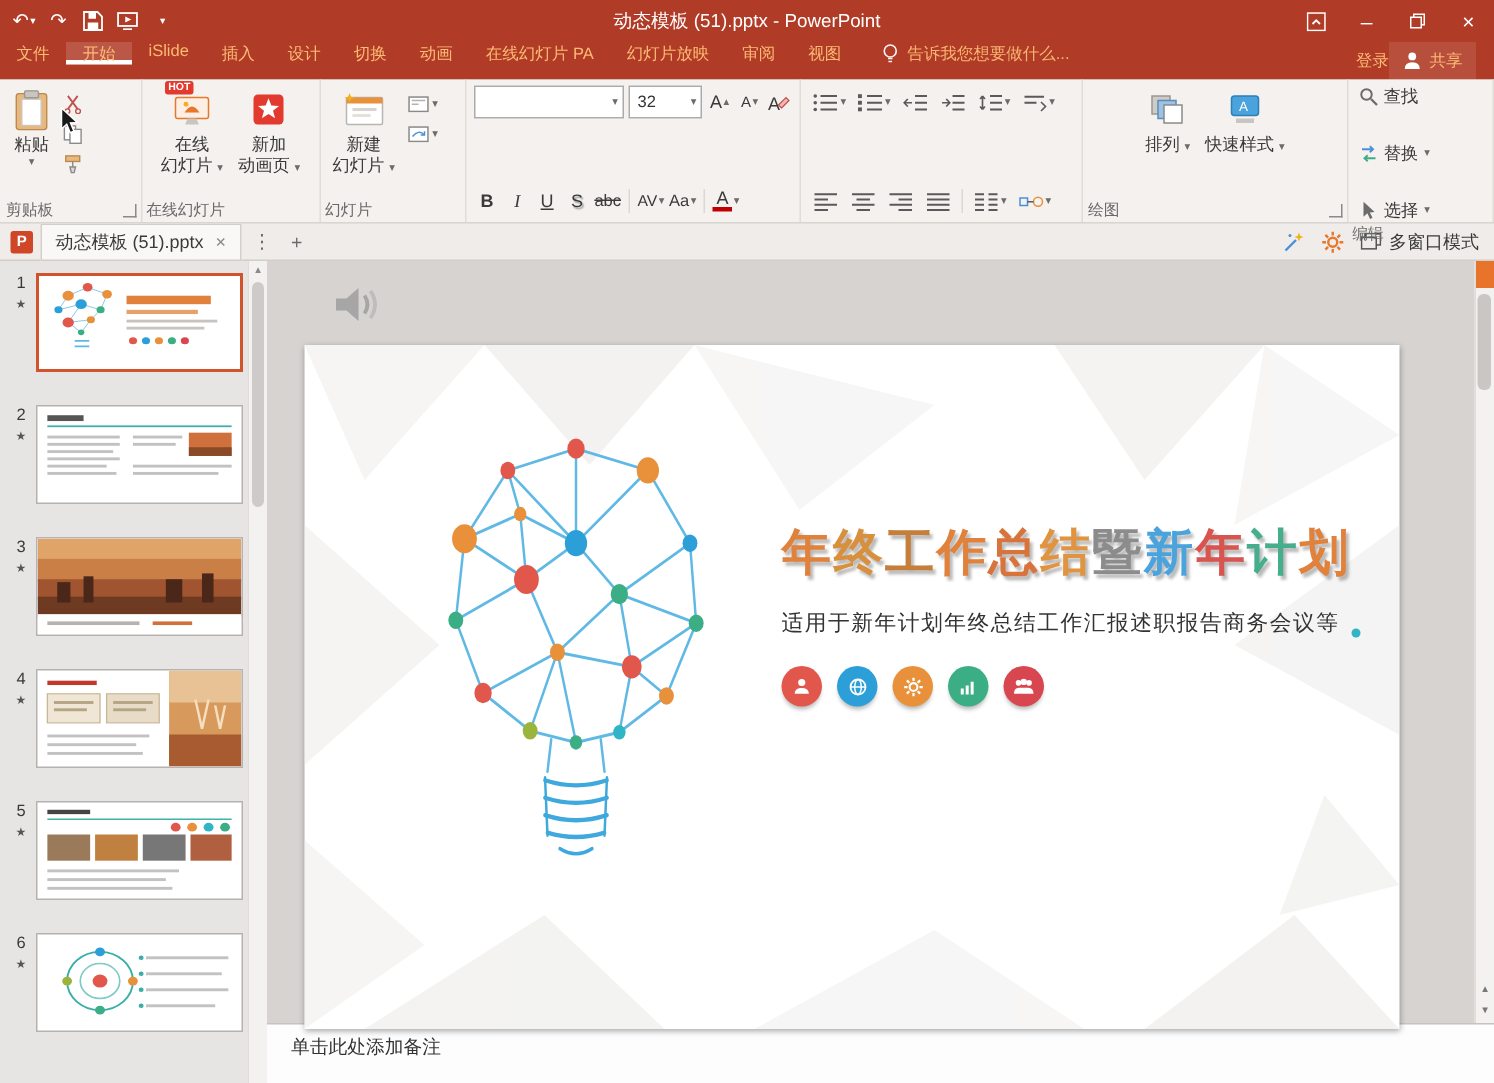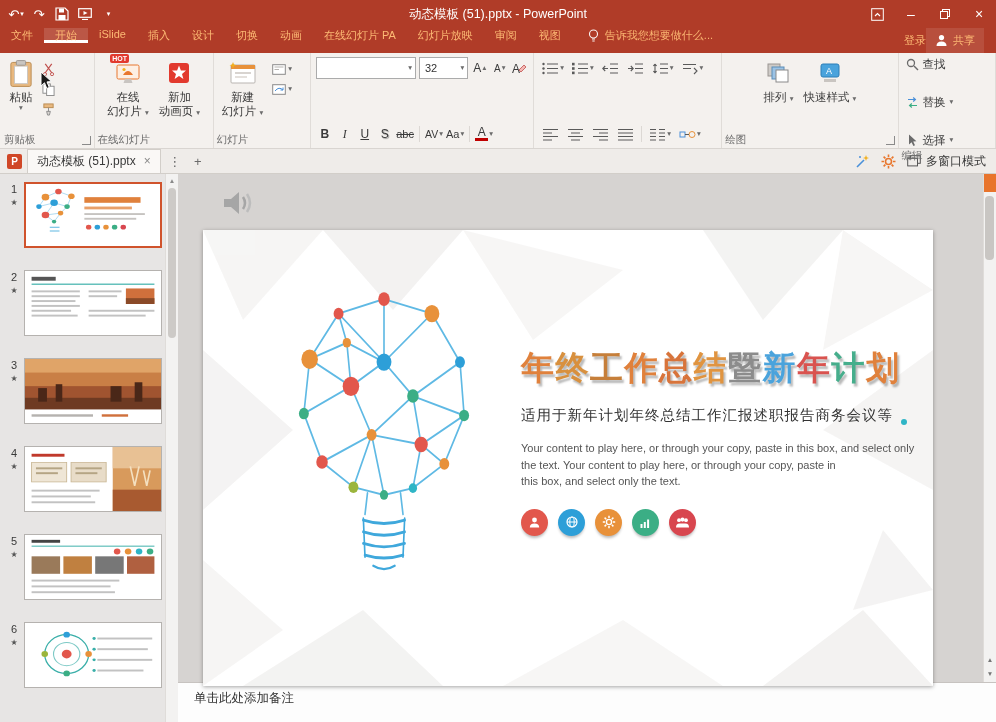--- a/index.html
+++ b/index.html
@@ -760,25 +760,20 @@
                 <span style="color: rgb(224, 148, 64);">结</span>
                 <span style="color: rgb(140, 140, 140);">暨</span>
                 <span style="color: rgb(74, 163, 220);">新</span>
                 <span style="color: rgb(217, 83, 79);">年</span>
                 <span style="color: rgb(70, 174, 140);">计</span>
                 <span style="color: rgb(224, 129, 60);">划</span>
             </div>
             <div class="ssub">
               <span>适用于新年计划年终总结工作汇报述职报告商务会议等</span>
               <span class="tealdot"></span>
-            </div>
-            <div class="sbody">
-              <div>Your content to play here, or through your copy, paste in this box, and select only</div>
-              <div>the text. Your content to play here, or through your copy, paste in</div>
-              <div>this box, and select only the text.</div>
             </div>
             <div class="irow">
               <span class="icirc ic-red">
                 <svg width="13" height="13" viewBox="0 0 13 13">
                     <circle cx="6.5" cy="4" r="2.4" fill="#fff"></circle>
                     <path d="M1.8 11.5 Q1.8 7.6 6.5 7.6 Q11.2 7.6 11.2 11.5 Z" fill="#fff"></path>
                   </svg>
               </span>
               <span class="icirc ic-blue">
                 <svg width="14" height="14" viewBox="0 0 14 14">

